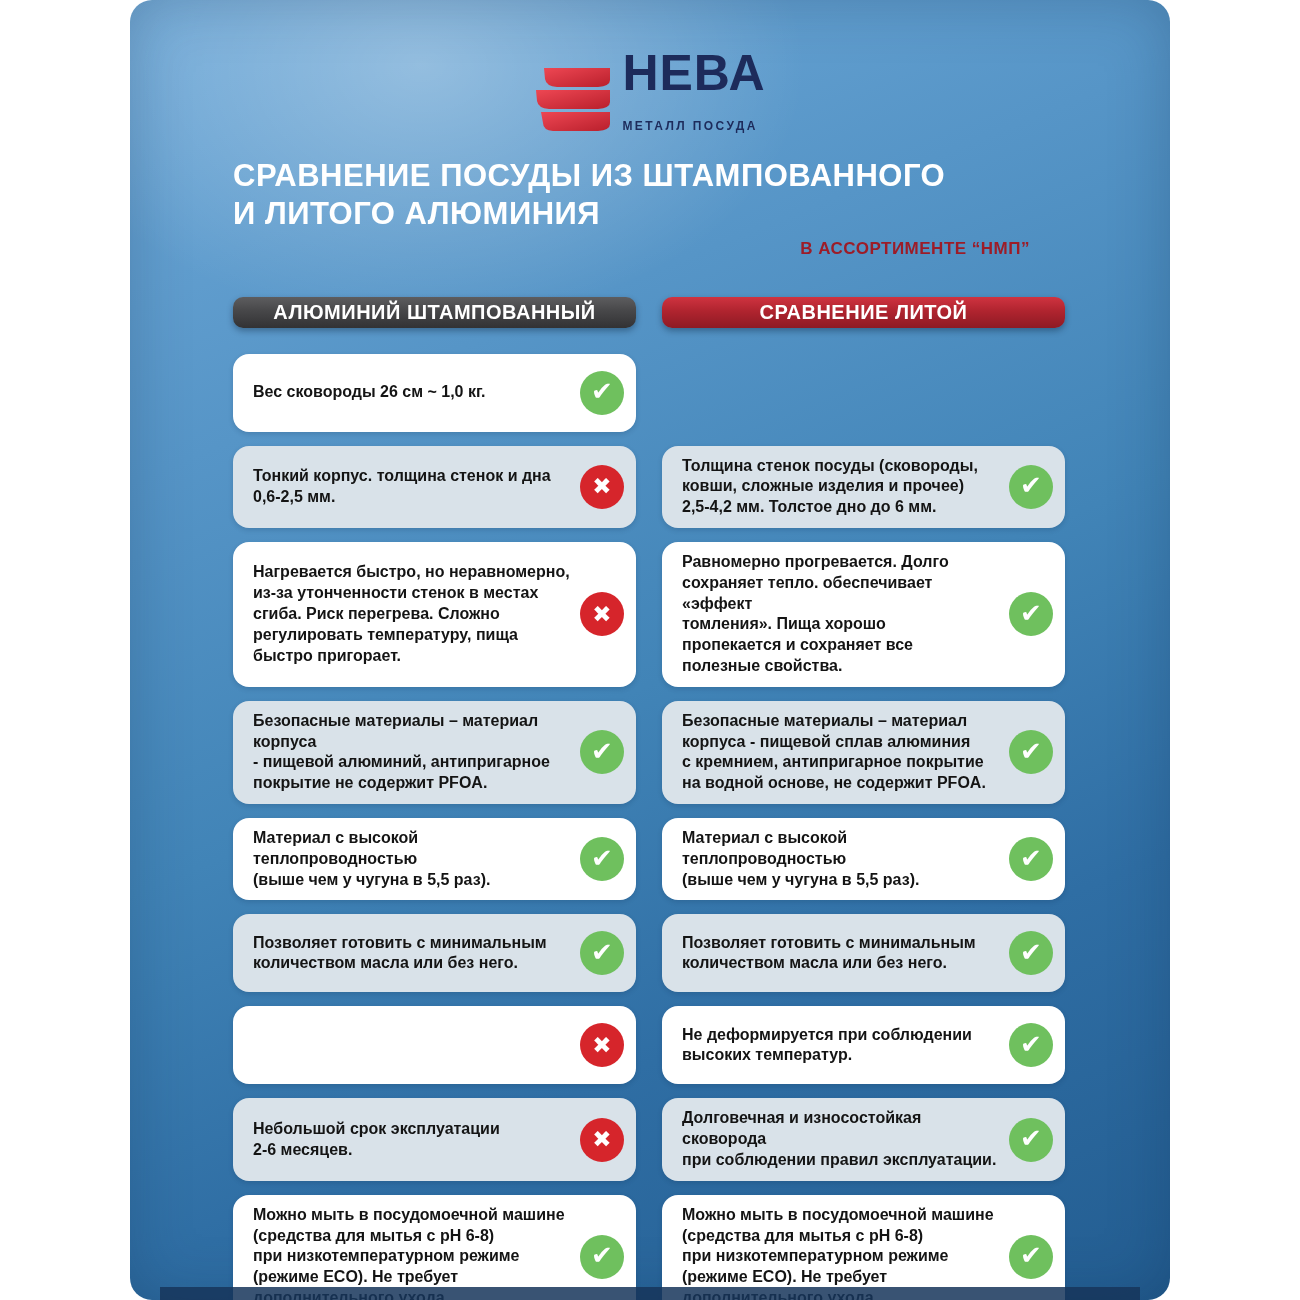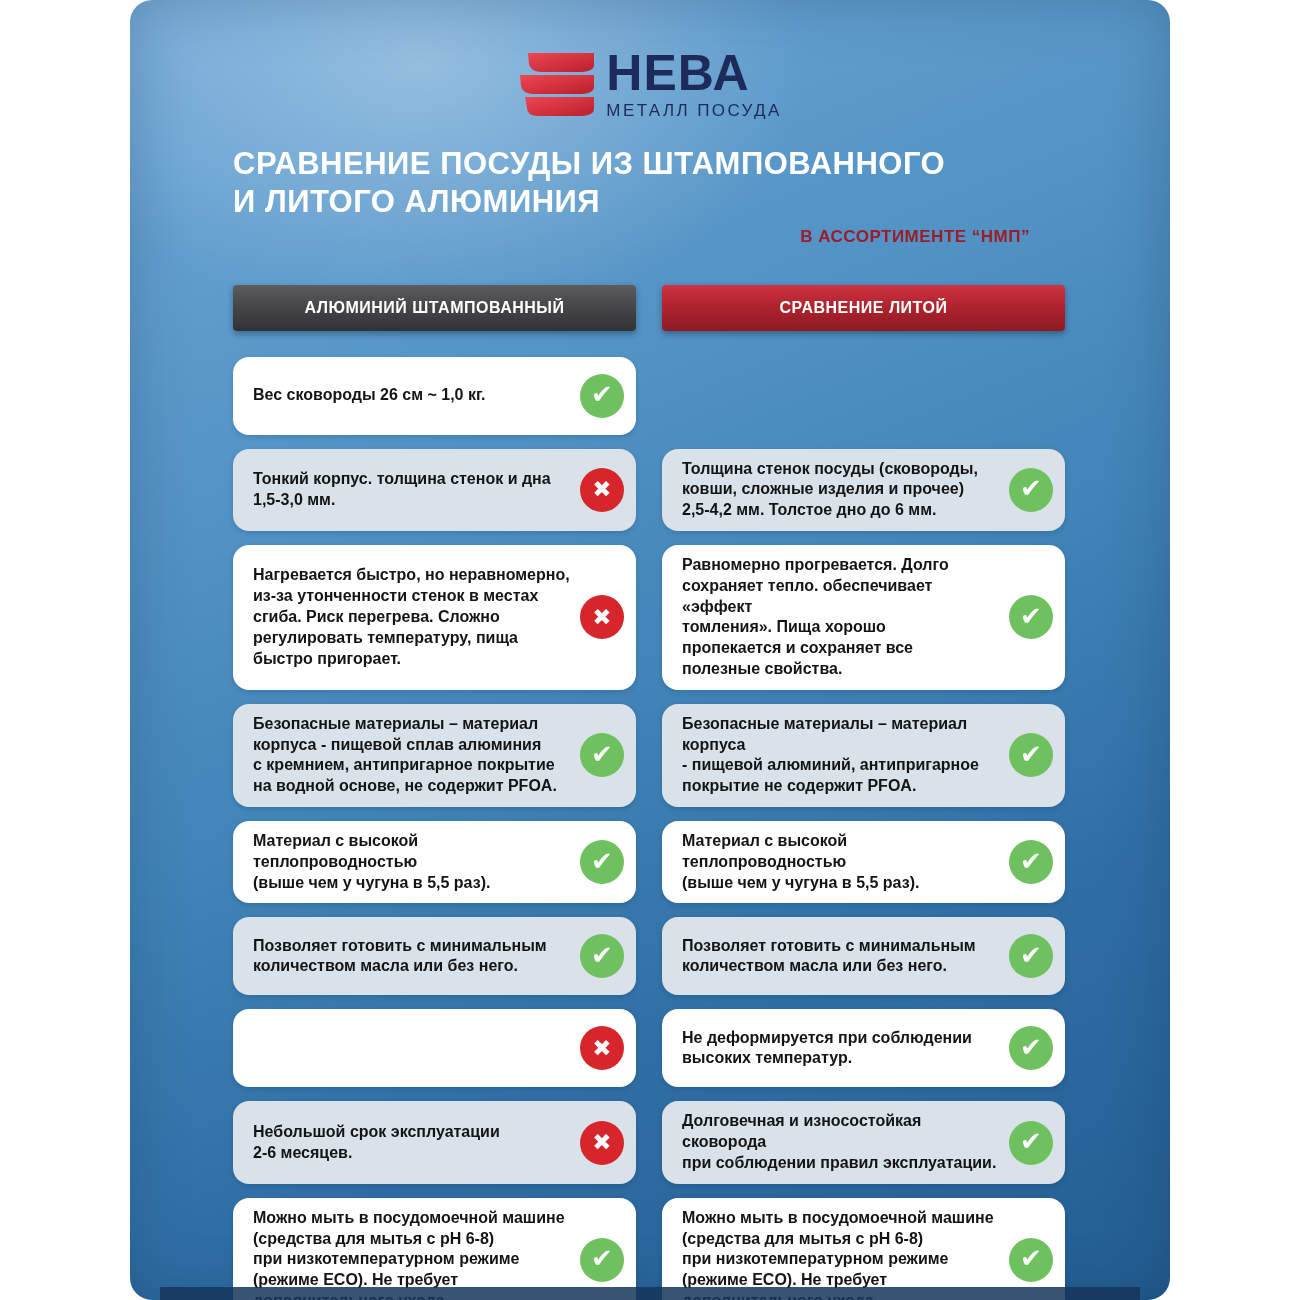--- a/index.html
+++ b/index.html
@@ -16,36 +16,36 @@
       linear-gradient(158deg,#6fa9d8 0%,#5695c7 28%,#4184b7 52%,#2f6ea4 74%,#235d91 100%);
     box-shadow:inset 0 0 60px rgba(10,40,70,0.25);
   }
   .bottom-bar{
     position:absolute;bottom:0;left:30px;right:30px;height:13px;
     background:#16355a;opacity:.85;
   }
   .content{padding:0 105px 0 103px;position:relative;}
 
   
-  .logo{display:flex;justify-content:center;align-items:center;gap:10px;padding-top:48px;}
+  .logo{display:flex;justify-content:center;align-items:flex-end;gap:10px;padding-top:48px;}
   .logo-mark{width:80px;height:66px;flex:0 0 auto;}
   .logo-text{display:flex;flex-direction:column;align-items:flex-start;}
   .logo-brand{font-size:50px;font-weight:900;letter-spacing:1px;color:#1d2b5b;line-height:1.0;}
-  .logo-tagline{font-size:17px;font-weight:400;letter-spacing:2.4px;color:#1d2b5b;margin-top:3px;}
+  .logo-tagline{font-size:12px;font-weight:700;letter-spacing:2.4px;color:#1d2b5b;margin-top:21px;}
 
   
   .title{margin-top:24px;color:#ffffff;font-size:31px;font-weight:800;line-height:1.22;letter-spacing:.5px;}
   .subtitle{margin-top:6px;text-align:right;padding-right:35px;color:#9c1c28;font-size:17px;font-weight:800;letter-spacing:.5px;}
 
   
   .grid-head,.grid-row{display:grid;grid-template-columns:403px 403px;column-gap:26px;}
   .grid-head{margin-top:38px;}
   .col-header{
-    height:46px;border-radius:4px;display:flex;align-items:center;justify-content:center;
-    color:#fff;font-size:16px;font-weight:800;letter-spacing:.5px;
+    height:31px;border-radius:10px;display:flex;align-items:center;justify-content:center;
+    color:#fff;font-size:20px;font-weight:800;letter-spacing:.5px;
     box-shadow:0 3px 6px rgba(0,20,40,.35);
   }
   .col-header.stamped{background:linear-gradient(#5d5d5f,#474749 45%,#323234);}
   .col-header.cast{background:linear-gradient(#cf3340,#b0242f 45%,#8e1a24);}
 
   .rows{margin-top:26px;display:flex;flex-direction:column;gap:14px;}
   .card{
     position:relative;border-radius:16px;background:#ffffff;
     padding:10px 66px 10px 20px;min-height:58px;
     display:flex;align-items:center;
@@ -106,21 +106,21 @@
       <div class="grid-row">
         <div class="card">
           <div class="card-text">Вес сковороды 26 см ~ 1,0 кг.</div>
           <div class="verdict positive"></div>
         </div>
       </div>
 
       <div class="grid-row alt">
         <div class="card">
           <div class="card-text">Тонкий корпус. толщина стенок и дна
-1,5-3,0 мм.</div>
+0,6-2,5 мм.</div>
           <div class="verdict negative"></div>
         </div>
         <div class="card">
           <div class="card-text">Толщина стенок посуды (сковороды,
 ковши, сложные изделия и прочее)
 2,5-4,2 мм. Толстое дно до 6 мм.</div>
           <div class="verdict positive"></div>
         </div>
       </div>
 
@@ -138,30 +138,30 @@
 сохраняет тепло. обеспечивает «эффект
 томления». Пища хорошо
 пропекается и сохраняет все
  полезные свойства.</div>
           <div class="verdict positive"></div>
         </div>
       </div>
 
       <div class="grid-row alt">
         <div class="card">
+          <div class="card-text">Безопасные материалы – материал корпуса
+- пищевой алюминий, антипригарное
+покрытие не содержит PFOA.</div>
+          <div class="verdict positive"></div>
+        </div>
+        <div class="card">
           <div class="card-text">Безопасные материалы – материал
 корпуса - пищевой сплав алюминия
 с кремнием, антипригарное покрытие
 на водной основе, не содержит PFOA.</div>
-          <div class="verdict positive"></div>
-        </div>
-        <div class="card">
-          <div class="card-text">Безопасные материалы – материал корпуса
-- пищевой алюминий, антипригарное
-покрытие не содержит PFOA.</div>
           <div class="verdict positive"></div>
         </div>
       </div>
 
       <div class="grid-row">
         <div class="card">
           <div class="card-text">Материал с высокой теплопроводностью
 (выше чем у чугуна в 5,5 раз).</div>
           <div class="verdict positive"></div>
         </div>

